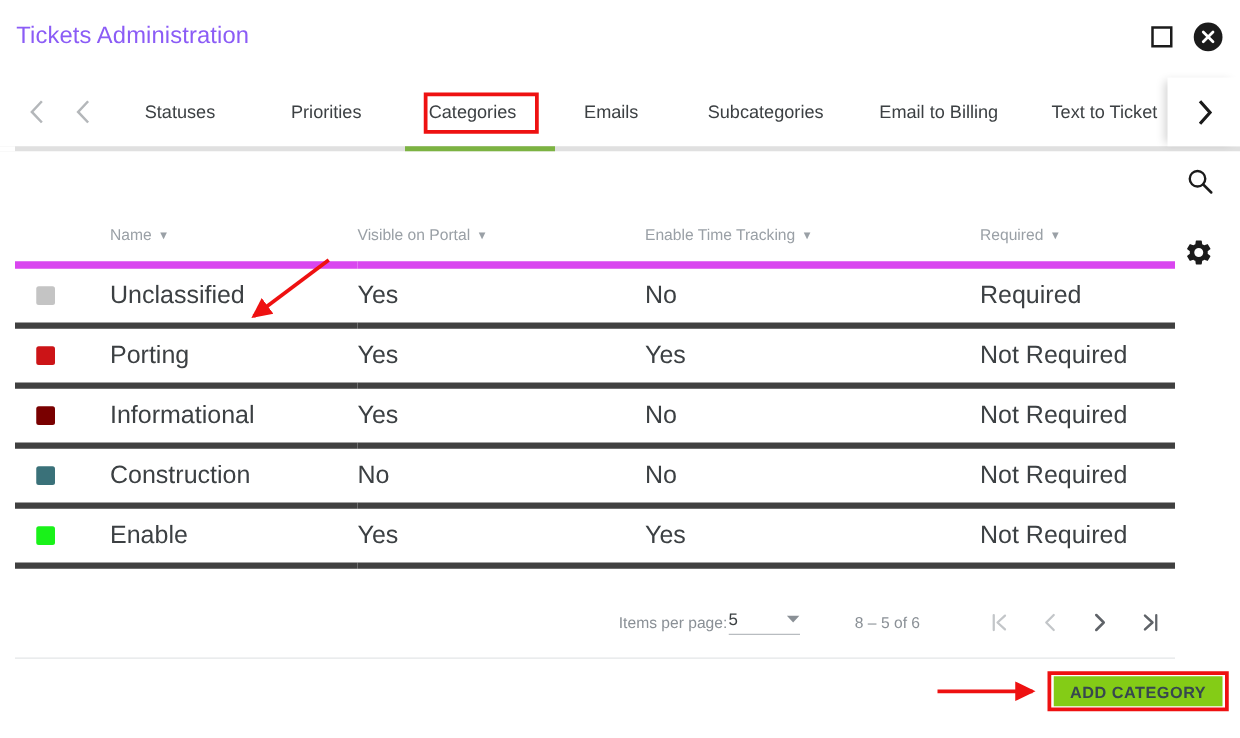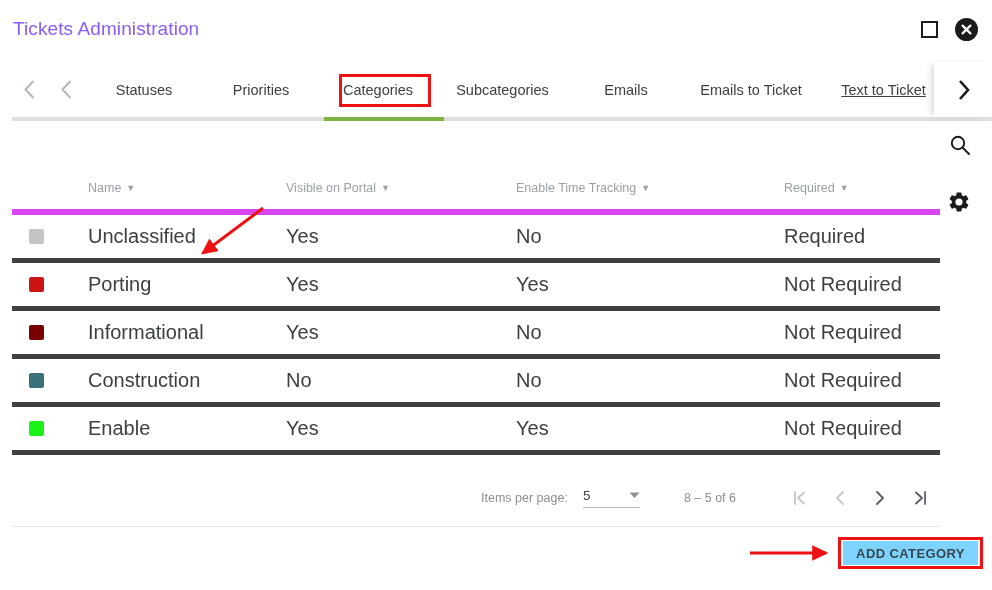--- a/index.html
+++ b/index.html
@@ -126,21 +126,21 @@
     white-space: nowrap;
     cursor: pointer;
     padding: 0 10px;
   }
   .tab-statuses      { width: 112px; align-items: center; }
   .tab-priorities    { width: 122px; }
   .tab-categories    { width: 112px; position: relative; }
   .tab-subcategories { width: 137px; }
   .tab-emails        { width: 110px; }
   .tab-emailticket   { width: 140px; }
-  .tab-textticket    { width: 125px; text-decoration: underline; }
+  .tab-textticket    { width: 125px; }
 
   .redbox {
     position: absolute;
     border: 3px solid #ee1111;
     pointer-events: none;
     z-index: 6;
   }
   .redbox-categories {
     left: 339px;
     top: 74px;
@@ -222,21 +222,21 @@
     top: 470px;
     width: 928px;
     height: 57px;
     display: flex;
     align-items: center;
     justify-content: flex-end;
     font-size: 12.5px;
     color: #8a9096;
     border-bottom: 1px solid #e4e6e8;
   }
-  .items-label { margin-right: 15px; }
+  .items-label { margin-right: 1px; }
   .pagesize-select {
     width: 57px;
     border-bottom: 1px solid #b8bcc0;
     display: flex;
     align-items: center;
     justify-content: space-between;
     padding-bottom: 4px;
     margin-right: 44px;
     cursor: pointer;
   }
@@ -256,21 +256,21 @@
   
   .addcat-btn {
     position: absolute;
     left: 843px;
     top: 541px;
     width: 135px;
     height: 24px;
     display: flex;
     align-items: center;
     justify-content: center;
-    background: #7dd3fc;
+    background: #84cc16;
     border: none;
     font-family: "Liberation Sans", sans-serif;
     font-size: 13px;
     font-weight: bold;
     color: #37474f;
     letter-spacing: .4px;
     cursor: pointer;
   }
 
   
@@ -313,28 +313,28 @@
   <div class="tabs">
     <div class="tab tab-statuses">
       <span>Statuses</span>
     </div>
     <div class="tab tab-priorities">
       <span>Priorities</span>
     </div>
     <div class="tab tab-categories">
       <span>Categories</span>
     </div>
+    <div class="tab tab-emails">
+      <span>Emails</span>
+    </div>
     <div class="tab tab-subcategories">
       <span>Subcategories</span>
     </div>
-    <div class="tab tab-emails">
-      <span>Emails</span>
-    </div>
     <div class="tab tab-emailticket">
-      <span>Emails to Ticket</span>
+      <span>Email to Billing</span>
     </div>
     <div class="tab tab-textticket">
       <span>Text to Ticket</span>
     </div>
   </div>
 
   <div class="tab-underline-track"></div>
   <div class="tab-active-underline"></div>
 
   <div class="nav-chevron next">

